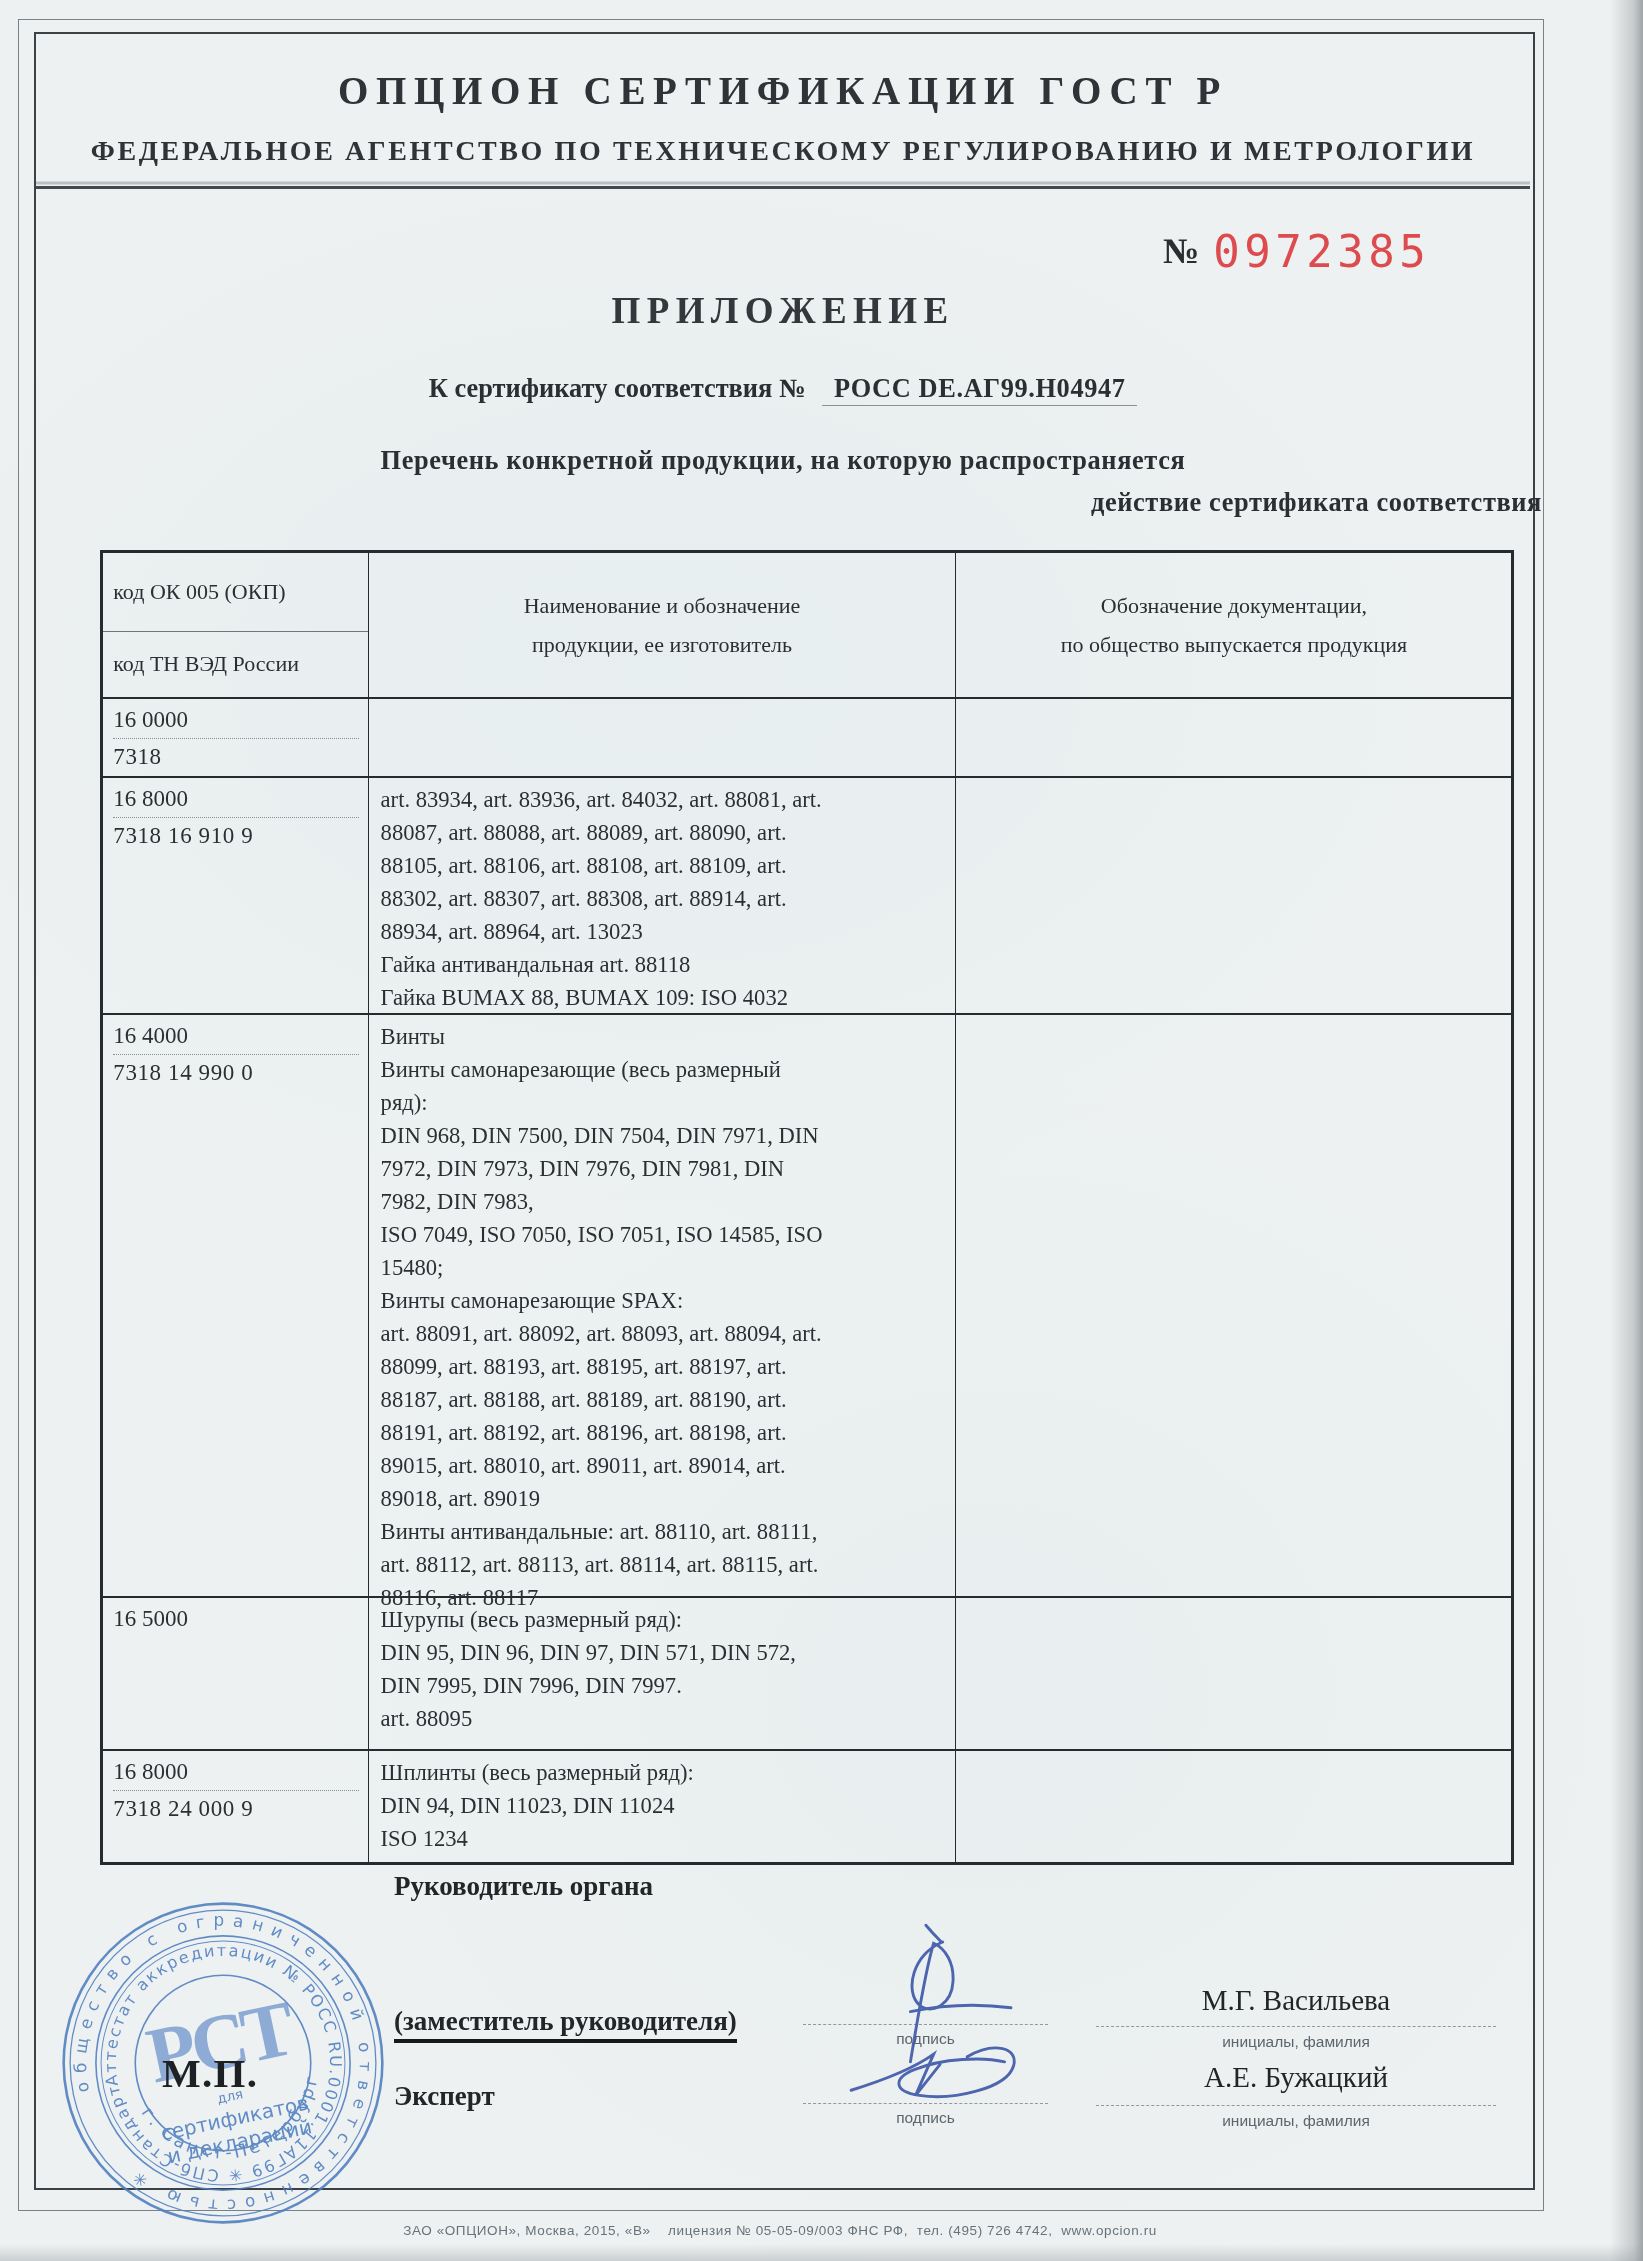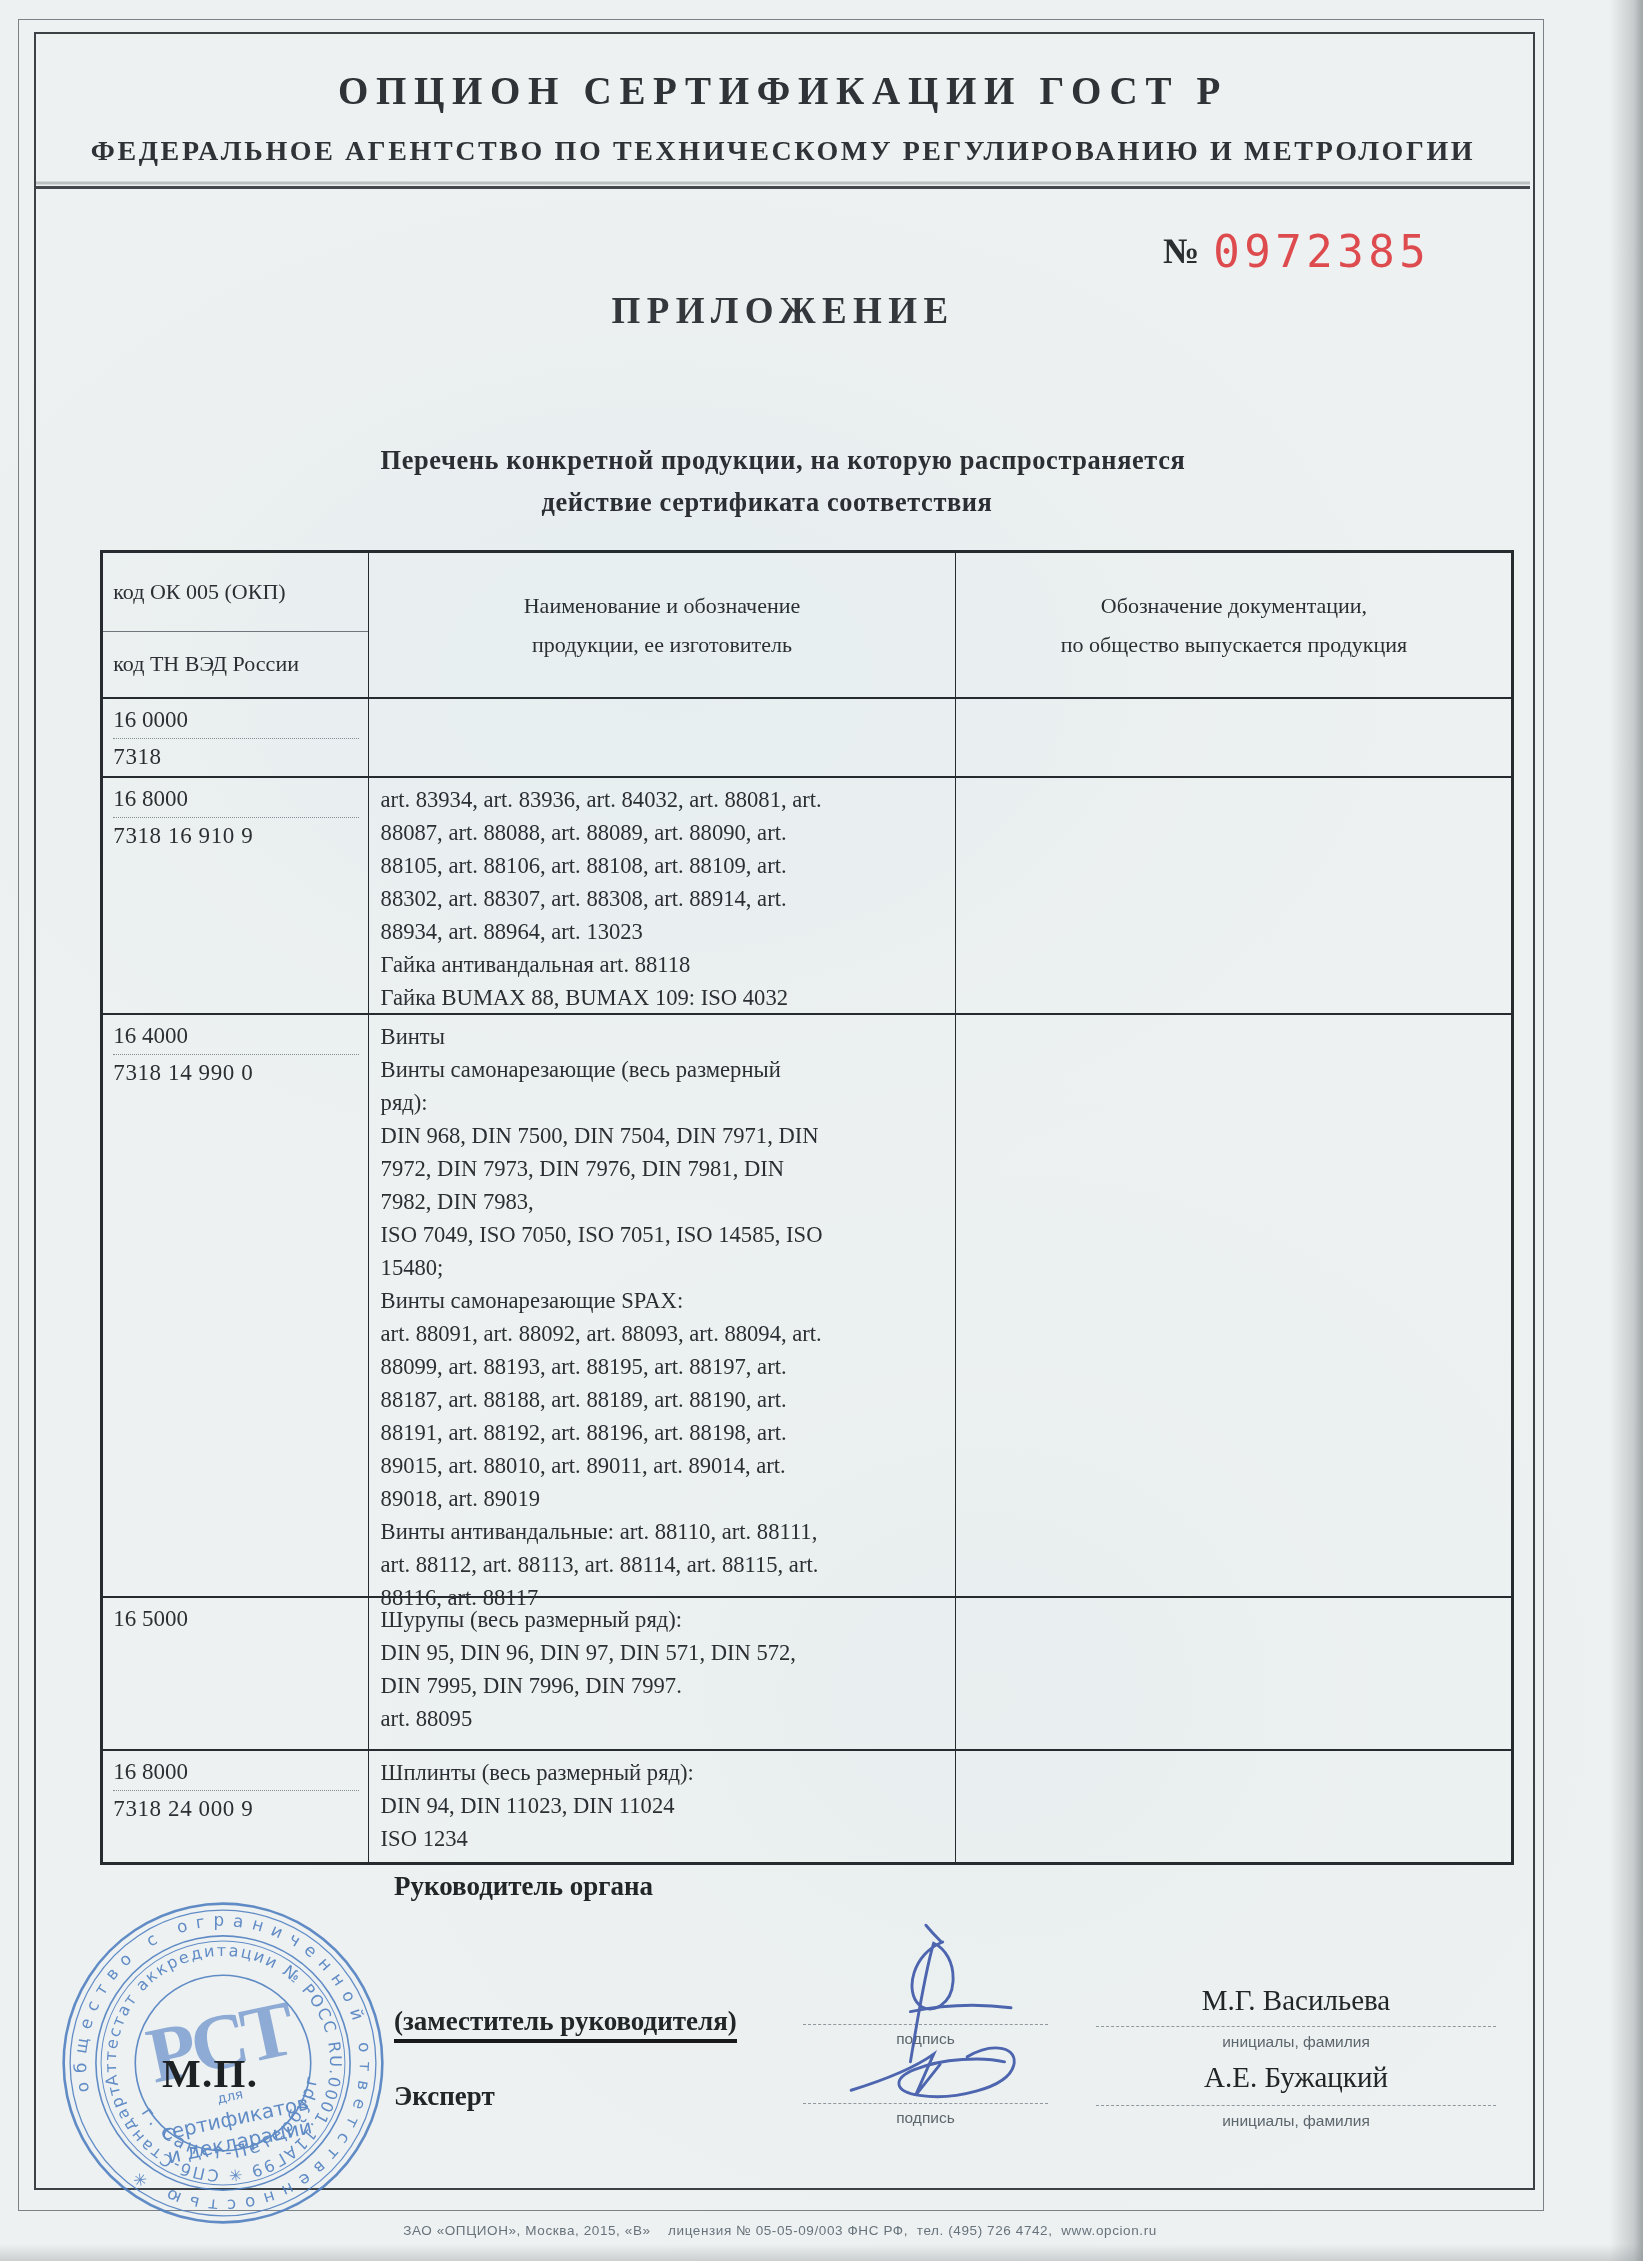--- a/index.html
+++ b/index.html
@@ -34,21 +34,21 @@
     font-size:44px;line-height:1;color:#dd4b4e;letter-spacing:4.5px;margin-top:-2.6px;}
 
   .prilozhenie{position:absolute;left:36px;top:289px;width:1494px;text-align:center;
     font-size:37px;font-weight:700;letter-spacing:6.4px;color:#34383c;}
 
   .certline{position:absolute;left:36px;top:373px;width:1494px;text-align:center;font-size:26.4px;font-weight:700;}
   .certline .cert-value{display:inline-block;margin-left:17px;padding:0 11.6px 1.3px 11.6px;
     border-bottom:1.9px solid #8a9298;letter-spacing:0.6px;}
 
   .perechen1{position:absolute;left:36px;top:445px;width:1494px;text-align:center;font-size:26.4px;font-weight:700;letter-spacing:0.6px;}
-  .perechen2{position:absolute;left:20px;top:487px;width:1494px;text-align:center;font-size:26.4px;font-weight:700;letter-spacing:0.6px;}
+  .perechen2{position:absolute;left:48px;top:487px;width:1494px;text-align:right;font-size:26.4px;font-weight:700;letter-spacing:0.6px;}
 
   
   .cert-table{position:absolute;left:84px;top:550px;width:1408px;
     display:grid;grid-template-columns:266px 587px 556px;
     grid-template-rows:146px 79px 237px 583px 153px 111px;
     border:3.2px solid #262b30;background:rgba(234,240,240,.35);margin-left:16px;}
   .cell{border-right:1.9px solid #262b30;border-bottom:2.6px solid #262b30;box-sizing:border-box;position:relative;}
   .cell.last-col{border-right:none;}
   .cell.last-row{border-bottom:none;}
   .hcell{font-size:22px;color:#2b2f33;}
@@ -106,20 +106,23 @@
   <div class="title2">ФЕДЕРАЛЬНОЕ АГЕНТСТВО ПО ТЕХНИЧЕСКОМУ РЕГУЛИРОВАНИЮ И МЕТРОЛОГИИ</div>
   <div class="header-rule"></div>
 
   <div class="numero">
     <span class="no-sign">№</span>
     <span class="no-digits">0972385</span>
   </div>
 
   <div class="prilozhenie">ПРИЛОЖЕНИЕ</div>
 
+  <div class="certline">
+    <span>К сертификату соответствия №</span><span class="cert-value">РОСС DE.АГ99.Н04947</span>
+  </div>
 
   <div class="perechen1">Перечень конкретной продукции,  на которую распространяется</div>
   <div class="perechen2">действие сертификата соответствия</div>
 
   <div class="cert-table">
 
     <div class="cell hcell">
       <div class="h1a">код ОК 005 (ОКП)</div>
       <div class="h1b">код ТН ВЭД России</div>
     </div>

